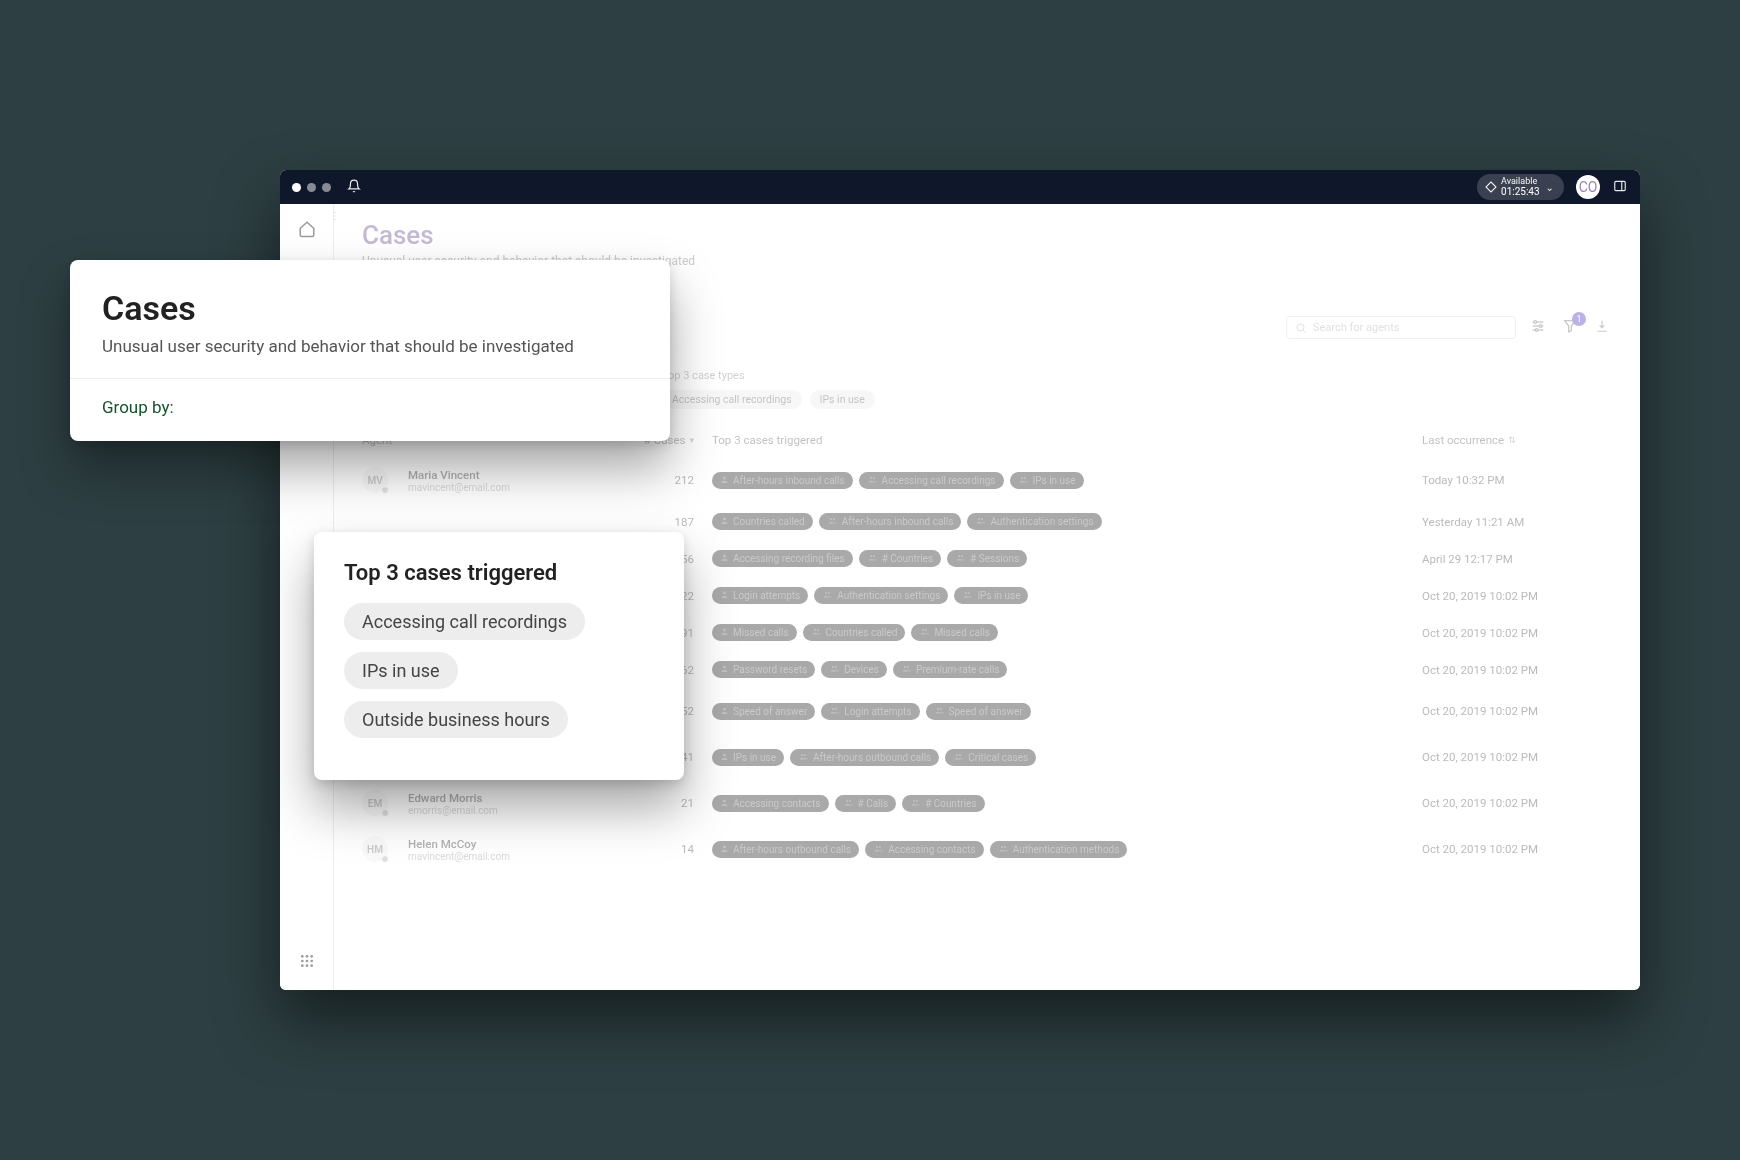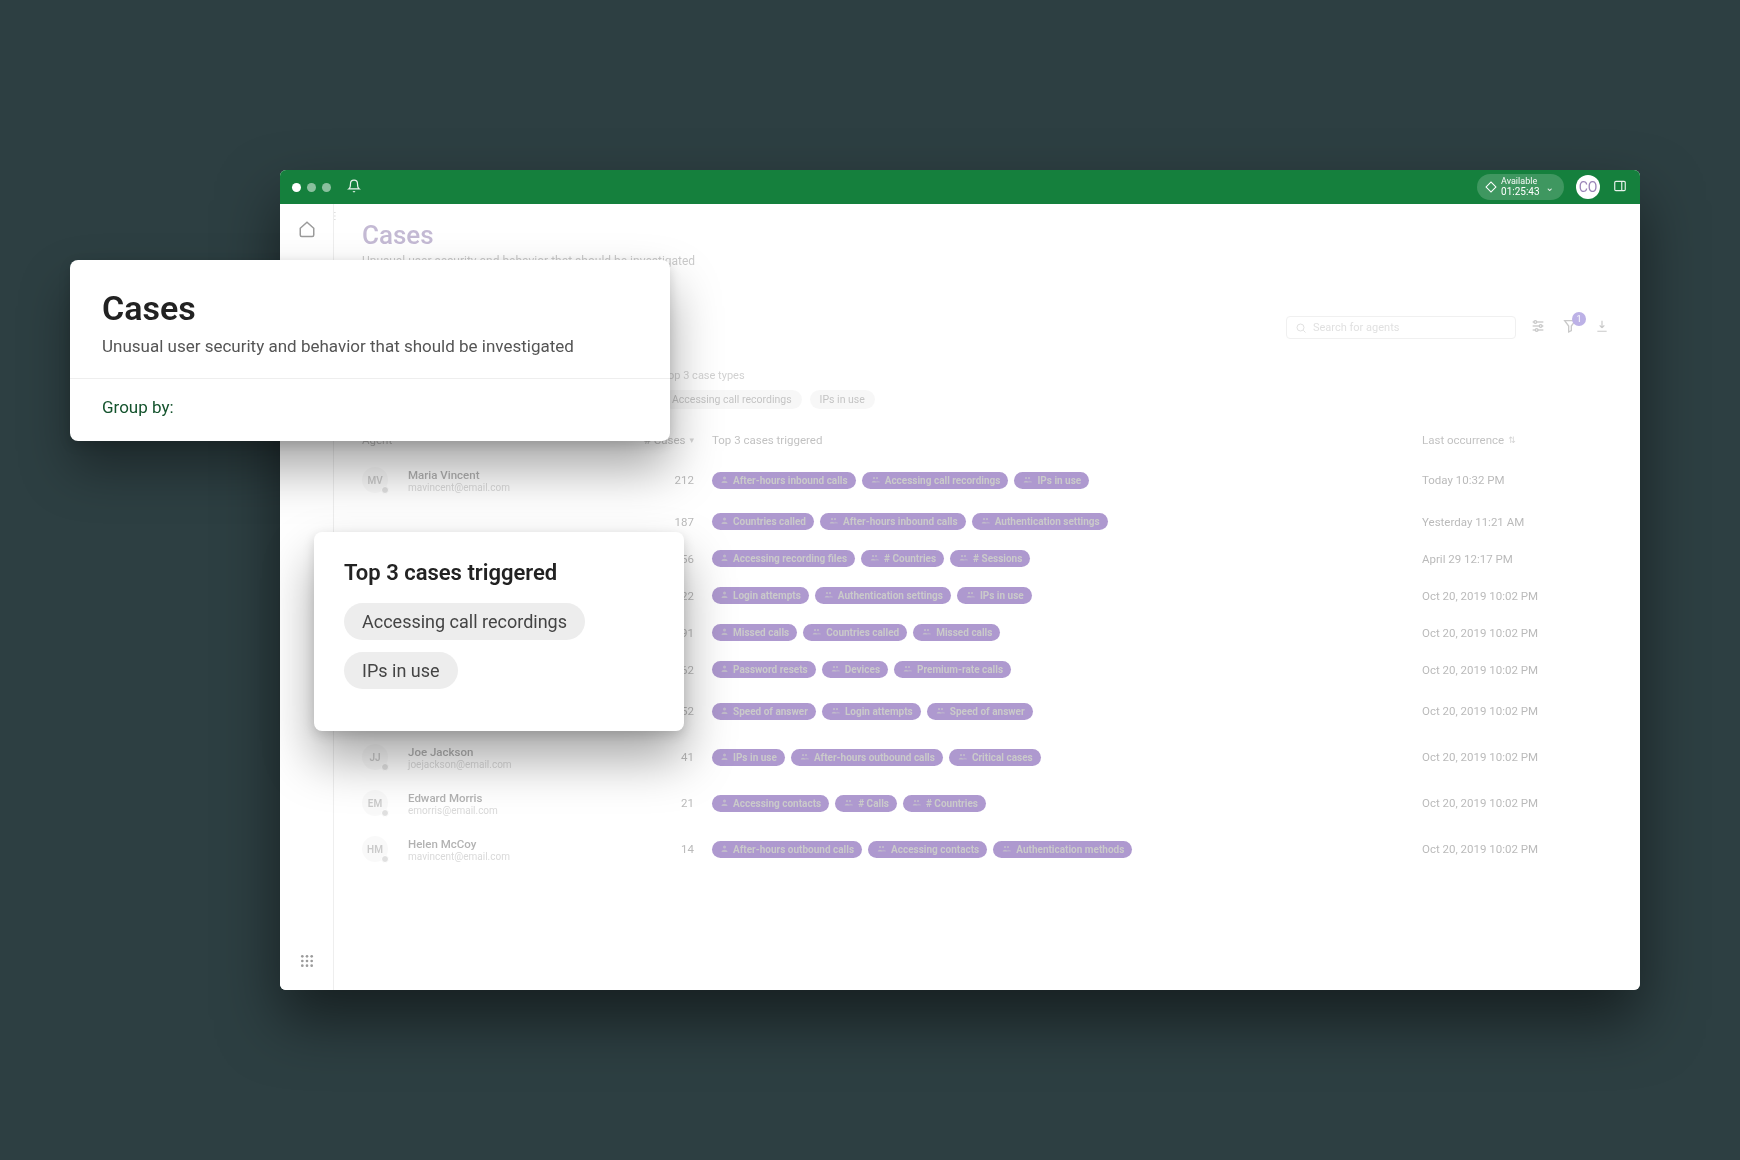--- a/index.html
+++ b/index.html
@@ -12,21 +12,21 @@
     width: 1360px; height: 820px;
     background: #fff;
     border-radius: 6px;
     box-shadow: 0 30px 60px rgba(0,0,0,0.5);
     overflow: hidden;
     display: flex;
     flex-direction: column;
   }
   .titlebar {
     height: 34px;
-    background: #15803d;
+    background: #0f172a;
     display: flex;
     align-items: center;
     padding: 8px 12px;
     flex: none;
   }
   .traffic-dots { display: flex; gap: 6px; }
   .dot { width: 9px; height: 9px; border-radius: 50%; background: rgba(255,255,255,0.5); }
   .dot:first-child { background: #fff; }
   .bell-icon { margin-left: 16px; color: #fff; opacity: .9; }
   .titlebar-right { margin-left: auto; display: flex; align-items: center; gap: 12px; }
@@ -108,22 +108,22 @@
   }
   .agent-cell .presence {
     position:absolute; bottom:-1px; right:-1px; width:8px; height:8px; border-radius:50%;
     background:#bbb; border:1.5px solid #fff;
   }
   .agent-cell .nm { color:#555; font-weight:500; }
   .agent-cell .em { color:#aaa; font-size:10px; }
   .count { color:#666; }
   .tags { display:flex; gap:6px; flex-wrap:wrap; }
   .tag {
-    background:#4c1d95; color:#8a8a8a; font-size:10px;
-    padding:3px 8px; border-radius:10px; display:flex; align-items:center; gap:4px;font-weight:bold;
+    background:#404040; color:#8a8a8a; font-size:10px;
+    padding:3px 8px; border-radius:10px; display:flex; align-items:center; gap:4px;
   }
   .tag .ti { font-size:9px; opacity:.7; }
   .last { color:#666; }
 
   
   .dim-overlay {
     position:absolute; inset:0;
     background: rgba(255,255,255,0.55);
     pointer-events:none;
   }
@@ -570,13 +570,14 @@
   <hr>
   <div class="groupby-row">
     <span class="groupby-label">Group by:</span>
   </div>
 </div>
 
 <div class="card card-tags">
   <div class="t2">Top 3 cases triggered</div>
   <div><span class="big-chip">Accessing call recordings</span></div>
   <div><span class="big-chip">IPs in use</span></div>
+  <div><span class="big-chip">Outside business hours</span></div>
 </div>
 
 </body></html>

